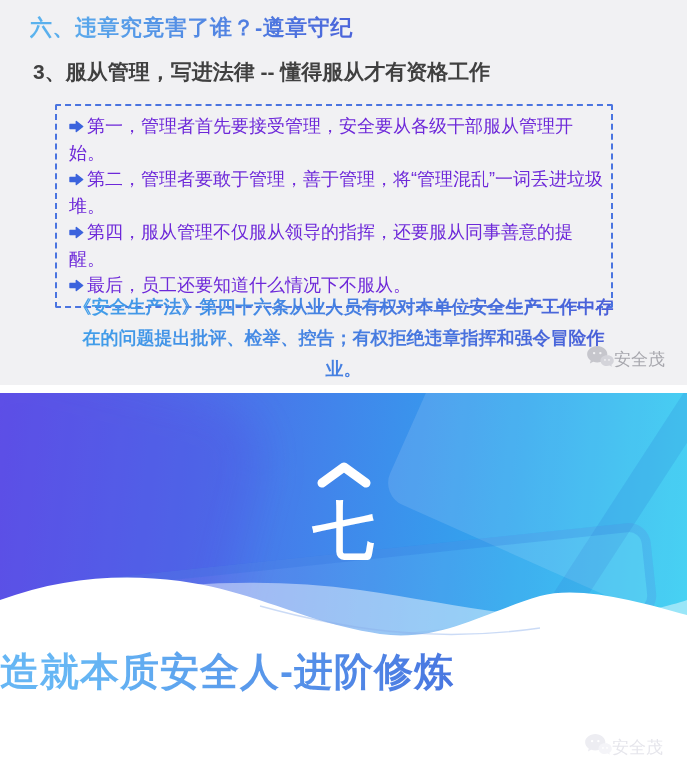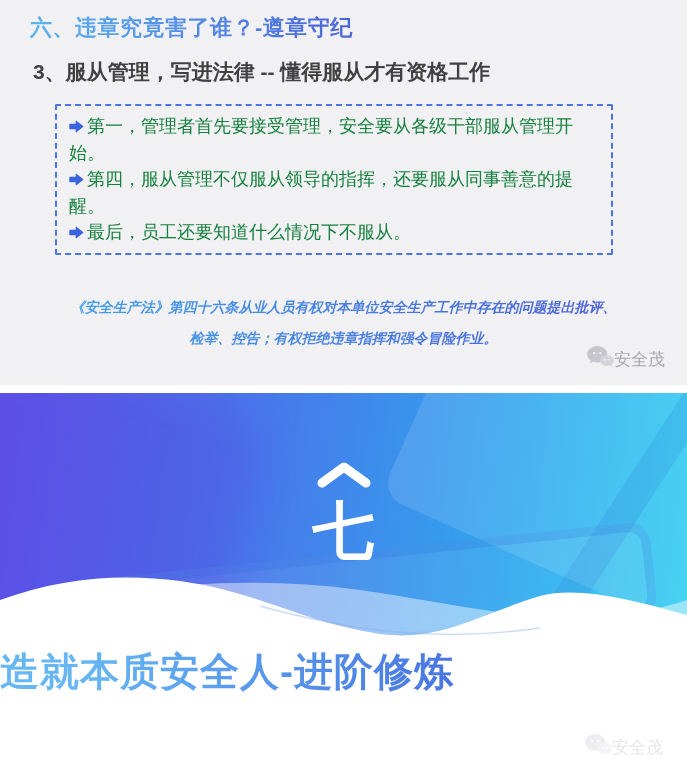--- a/index.html
+++ b/index.html
@@ -23,29 +23,29 @@
   .subsection-title {
     position:absolute; left:33px; top:58px;
     font-size:21px; font-weight:700; color:#404040; white-space:nowrap;
   }
 
   .points-box {
     position:absolute; left:55px; top:104px; width:558px;
     border:2px dashed #4a74e0; border-radius:2px;
     padding:7px 6px 7px 12px;
   }
-  .point { font-size:18px; line-height:26px; color:#15803d; }
+  .point { font-size:18px; line-height:26px; color:#6d28d9; }
   .arrow-icon { display:inline-block; vertical-align:-1px; margin-right:3px; }
 
   .law-note {
     position:absolute; top:292px; left:50%; transform:translateX(-50%);
     width:552px; text-align:center;
-    font-size:14px; line-height:31px; font-weight:700;
+    font-size:18px; line-height:31px; font-weight:700;
     background:linear-gradient(90deg,#41a0ea 0%, #4a5ed8 100%);
-    -webkit-background-clip:text; background-clip:text; color:transparent;font-style:italic;
+    -webkit-background-clip:text; background-clip:text; color:transparent;
   }
 
   
   .watermark { position:absolute; display:flex; align-items:center; gap:0; font-size:17px; }
   .watermark-top { top:345px; right:22px; color:#a7a7ad; }
   .watermark-bottom { top:733px; right:24px; color:#e6e6ec; }
   .logo-gray .b1 { fill:#c6c6cc; } .logo-gray .b2 { fill:#d4d4da; }
   .logo-gray .eye { fill:#f1f1f3; } .logo-gray .eye2 { fill:#f1f1f3; }
   .logo-light .b1 { fill:#ededf2; } .logo-light .b2 { fill:#f4f4f8; }
   .logo-light .eye { fill:#ffffff; } .logo-light .eye2 { fill:#ffffff; }
@@ -92,20 +92,25 @@
 
     <div class="section-title">六、违章究竟害了谁？-遵章守纪</div>
 
     <div class="subsection-title">3、服从管理，写进法律 -- 懂得服从才有资格工作</div>
 
     <div class="points-box">
       <div class="point">
         <span class="arrow-icon"><svg width="15" height="13" viewBox="0 0 15 13">
               <path d="M1 4.4 H7.3 V1.5 L13.7 6.5 7.3 11.5 V8.6 H1 Z" fill="#3b63dd" stroke="#3b63dd" stroke-width="1.4" stroke-linejoin="round"></path>
             </svg></span><span>第一，管理者首先要接受管理，安全要从各级干部服从管理开始。</span>
+      </div>
+      <div class="point">
+        <span class="arrow-icon"><svg width="15" height="13" viewBox="0 0 15 13">
+              <path d="M1 4.4 H7.3 V1.5 L13.7 6.5 7.3 11.5 V8.6 H1 Z" fill="#3b63dd" stroke="#3b63dd" stroke-width="1.4" stroke-linejoin="round"></path>
+            </svg></span><span>第二，管理者要敢于管理，善于管理，将“管理混乱”一词丢进垃圾堆。</span>
       </div>
       <div class="point">
         <span class="arrow-icon"><svg width="15" height="13" viewBox="0 0 15 13">
               <path d="M1 4.4 H7.3 V1.5 L13.7 6.5 7.3 11.5 V8.6 H1 Z" fill="#3b63dd" stroke="#3b63dd" stroke-width="1.4" stroke-linejoin="round"></path>
             </svg></span><span>第四，服从管理不仅服从领导的指挥，还要服从同事善意的提醒。</span>
       </div>
       <div class="point">
         <span class="arrow-icon"><svg width="15" height="13" viewBox="0 0 15 13">
               <path d="M1 4.4 H7.3 V1.5 L13.7 6.5 7.3 11.5 V8.6 H1 Z" fill="#3b63dd" stroke="#3b63dd" stroke-width="1.4" stroke-linejoin="round"></path>
             </svg></span><span>最后，员工还要知道什么情况下不服从。</span>

